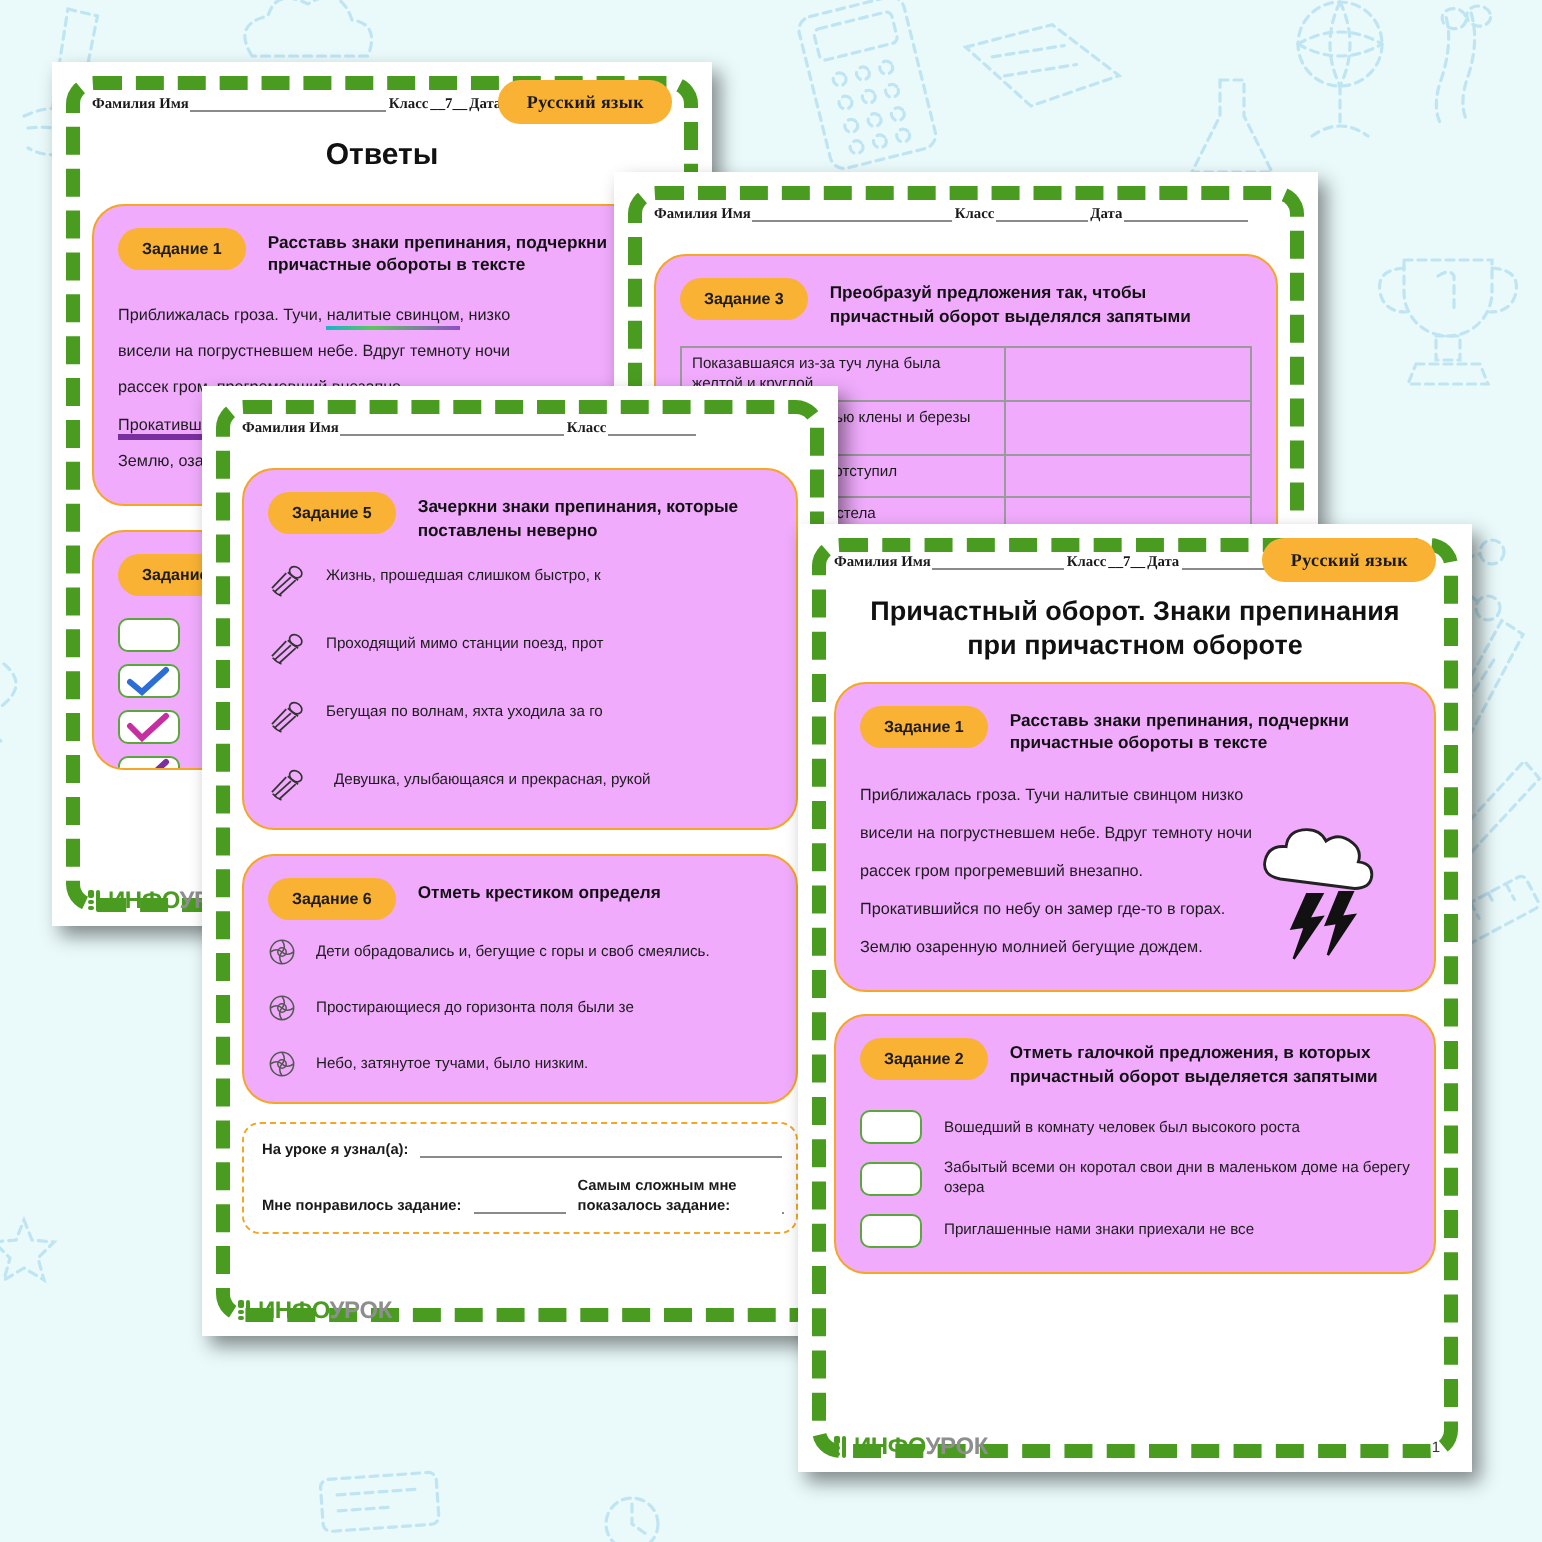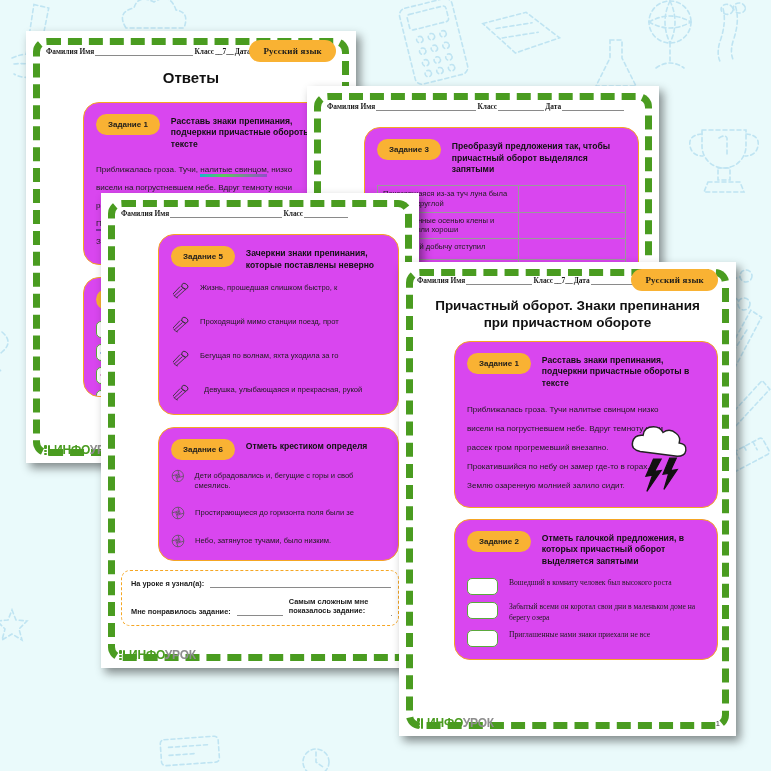--- a/index.html
+++ b/index.html
@@ -59,38 +59,37 @@
   }
   .page-title.big{ font-size:13.5px; }
 
   
   .card{
     position:relative;
     border:1.6px solid #f5a623;
     border-radius:16px;
     margin-top:11px;
     padding:10px 12px 12px 12px;
-    background:#d946ef;
-    margin-left:37px;
+    background:#f0abfc;
   }
   .card-head{ display:flex; align-items:flex-start; gap:11px; }
   .badge{
     background:#f9b233; color:#1c1c1c;
     border-radius:14px; padding:6px 12px;
     font-size:8px; font-weight:bold; white-space:nowrap;
     flex:0 0 auto; margin-top:1px;
   }
   .card-title{ font-size:8.6px; font-weight:bold; color:#111; line-height:1.35; padding-top:3px;}
 
   .body-text{ margin-top:10px; font-size:8.1px; color:#1c1c1c; line-height:2.0; }
   .body-text p{ margin:0; }
 
   
   .chk-list{ margin-top:11px; display:flex; flex-direction:column; gap:6px;}
-  .chk-row{ display:flex; align-items:flex-start; gap:11px;font-family:Liberation Serif, serif; }
+  .chk-row{ display:flex; align-items:center; gap:11px; }
   .chk-box{
     width:31px; height:17px; border:1.6px solid #5aa83c; border-radius:5px;
     flex:0 0 auto; background:#fff; position:relative;
   }
   .chk-row .txt{ font-size:7.6px; color:#1c1c1c; line-height:1.35; }
 
   
   table.tbl{ border-collapse:collapse; width:100%; margin-top:9px; }
   table.tbl td{
     border:1px solid #9a9a9a; font-size:7.6px; color:#1c1c1c;
@@ -567,21 +566,21 @@
     <div class="card" style="margin-top:9px;">
       <div class="card-head">
         <span class="badge">Задание 1</span>
         <span class="card-title">Расставь знаки препинания, подчеркни причастные обороты в тексте</span>
       </div>
       <div class="body-text" style="line-height:2.35;position:relative;">
         <p>Приближалась гроза. Тучи налитые свинцом низко</p>
         <p>висели на погрустневшем небе. Вдруг темноту ночи</p>
         <p>рассек гром прогремевший внезапно.</p>
         <p>Прокатившийся по небу он замер где-то в горах.</p>
-        <p>Землю озаренную молнией залило сидит.</p>
+        <p>Землю озаренную молнией бегущие дождем.</p>
         <svg class="ic" width="76" height="76" viewBox="0 0 80 80" style="position:absolute; right:4px; bottom:-4px;">
           <g stroke="#222" stroke-width="1.5" fill="#fff">
             <path d="M16 30 q-10 -2 -8 -10 q2 -8 11 -7 q1 -9 11 -9 q7 0 10 6 q7 -5 14 1 q5 4 3 10 q8 1 7 8 q-1 6 -9 6 Z"></path>
           </g>
           <g stroke="#111" stroke-width="1.3" fill="#111">
             <path d="M30 38 L22 56 L29 55 L23 72 L38 50 L31 51 L38 38 Z"></path>
             <path d="M47 37 L40 54 L46 53 L41 70 L55 49 L48 50 L54 37 Z"></path>
           </g>
         </svg>
       </div>

